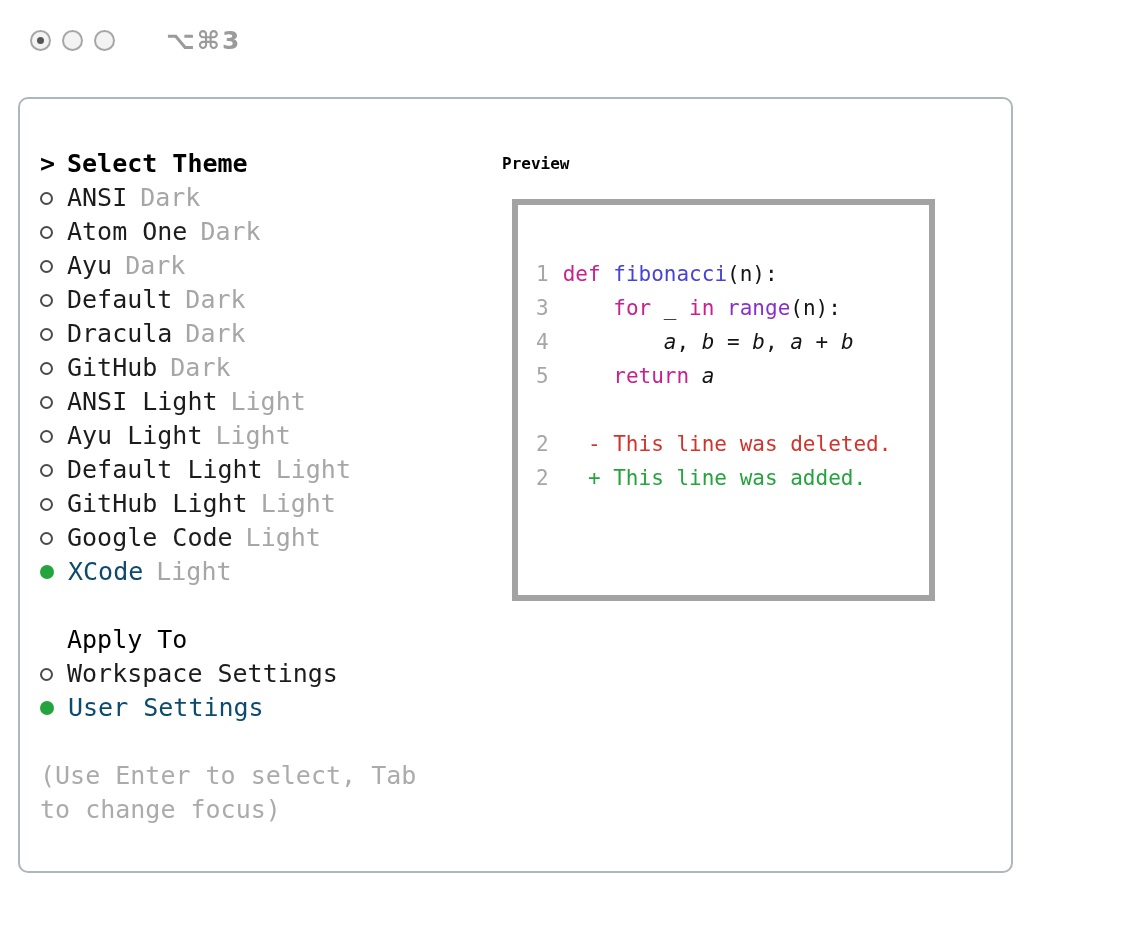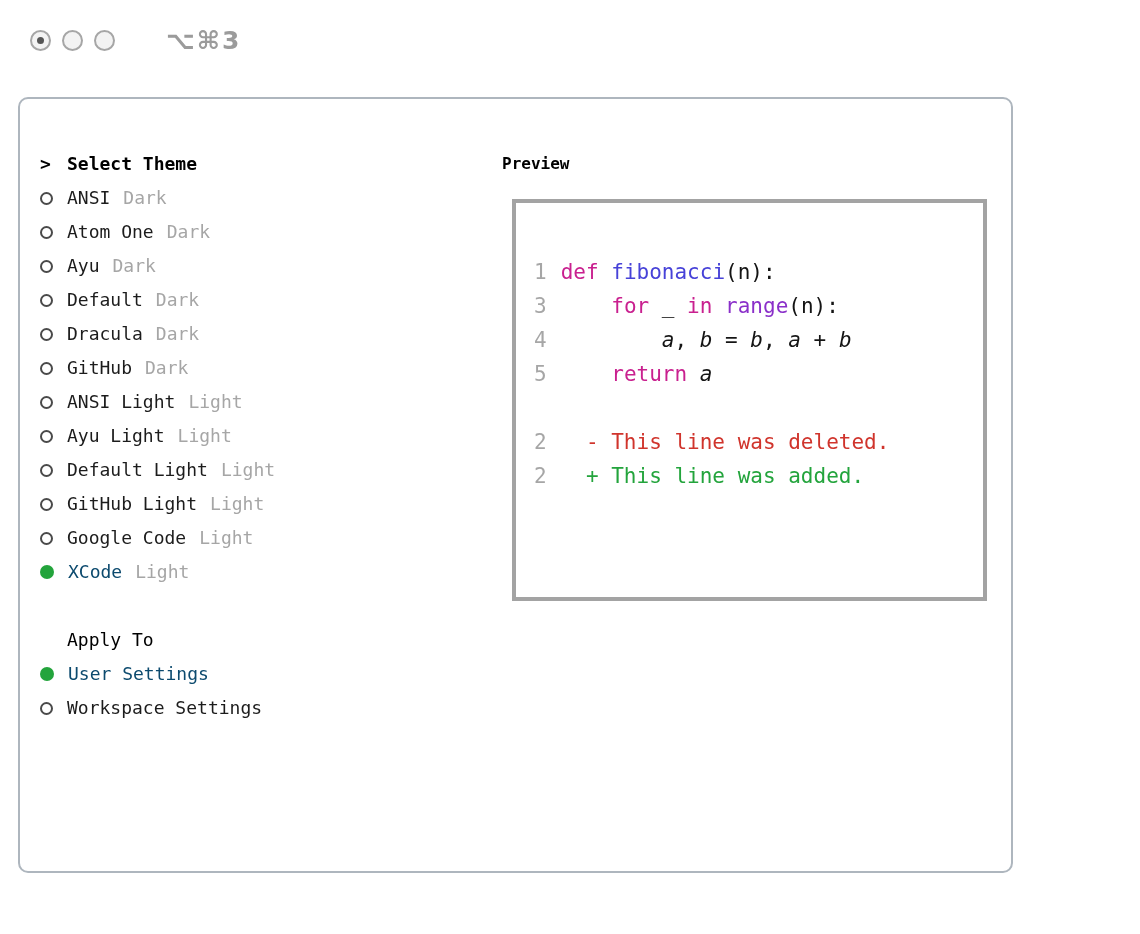--- a/index.html
+++ b/index.html
@@ -11,41 +11,41 @@
   .tl { width: 21px; height: 21px; border: 2px solid #a6a6a6; border-radius: 50%;
         background: #f3f3f3; margin-right: 11px; display: inline-flex; align-items: center; justify-content: center; }
   .tl-dot { width: 7px; height: 7px; border-radius: 50%; background: #555; }
   .shortcut { margin-left: 40px; font-family: "DejaVu Sans", "Liberation Sans", sans-serif;
               font-weight: bold; font-size: 25px; color: #9b9b9b; letter-spacing: 2px; }
 
   
   .panel { position: absolute; left: 18px; top: 97px; width: 995px; height: 776px;
            border: 2px solid #aeb6be; border-radius: 10px; background: #fff;
            display: flex; padding: 48px 28px 0 20px; }
-  .left-col { width: 454px; flex-shrink: 0; font-size: 18px; line-height: 34px; }
+  .left-col { width: 454px; flex-shrink: 0; font-size: 25px; line-height: 34px; }
   .right-col { flex: 1; }
 
   .title-row { font-weight: bold; color: #000; }
   .title-row .prompt { display: inline-block; width: 27px; }
 
   .item { display: flex; align-items: center; cursor: default; }
   .radio { display: inline-block; width: 13px; height: 13px; border-radius: 50%;
            border: 2px solid #4a4a4a; margin-right: 14px; flex-shrink: 0; }
   .radio.sel { border: none; background: #23a43c; width: 14px; height: 14px; }
   .tname { color: #1c1c1c; white-space: pre; }
   .tname.green { color: #0c4a6e; }
   .variant { color: #a6a6a6; margin-left: 13px; }
 
   .apply-title { margin-top: 34px; margin-left: 27px; font-weight: normal; color: #000; }
   .hint { margin-top: 34px; max-width: 400px; color: #ababab; }
 
   
   .preview-title { font-size: 16px; line-height: 34px; font-weight: bold; color: #000; margin-left: 8px; }
-  .preview-box { margin-top: 18px; margin-left: 18px; width: 475px; height: 402px;
-                 border: 4px solid #a3a3a3; background: #fff; padding: 52px 0 0 18px; }
+  .preview-box { margin-top: 18px; margin-left: 18px; width: 423px; height: 402px;
+                 border: 6px solid #a3a3a3; background: #fff; padding: 52px 0 0 18px; }
   .code-line { font-size: 21px; line-height: 34px; white-space: pre; }
   .lnum { color: #a6a6a6; margin-right: 14px; }
   .tok-plain { color: #141414; }
   .tok-kw  { color: #c9208f; }
   .tok-fn  { color: #4742d8; }
   .tok-bi  { color: #8a2fc9; }
   .tok-num { color: #2138d2; }
   .tok-var { color: #141414; font-style: italic; }
   .tok-ctx { color: #a6a6a6; }
   .tok-del { color: #d0342c; }
@@ -130,29 +130,30 @@
           <span class="radio sel"></span>
           <span class="tname green">XCode</span>
           <span class="variant">Light</span>
         </div>
       </div>
 
     <div class="apply-title">Apply To</div>
 
     <div id="apply-list">
         <div class="item">
+          <span class="radio"></span>
+          <span class="tname">Workspace Settings</span>
+        </div>
+        <div class="item">
           <span class="radio sel"></span>
           <span class="tname green">User Settings</span>
         </div>
-        <div class="item">
-          <span class="radio"></span>
-          <span class="tname">Workspace Settings</span>
-        </div>
       </div>
 
+    <div class="hint">(Use Enter to select, Tab to change focus)</div>
   </div>
 
   <div class="right-col">
     <div class="preview-title">Preview</div>
     <div class="preview-box">
       <div id="code">
           <div class="code-line"><span class="lnum">1</span><span class="tok-kw">def </span><span class="tok-fn">fibonacci</span><span class="tok-plain">(n):</span></div>
           <div class="code-line"><span class="lnum">3</span><span class="tok-plain">    </span><span class="tok-kw">for</span><span class="tok-plain"> _ </span><span class="tok-kw">in</span><span class="tok-plain"> </span><span class="tok-bi">range</span><span class="tok-plain">(n):</span></div>
           <div class="code-line"><span class="lnum">4</span><span class="tok-plain">        </span><span class="tok-var">a</span><span class="tok-plain">, </span><span class="tok-var">b</span><span class="tok-plain"> = </span><span class="tok-var">b</span><span class="tok-plain">, </span><span class="tok-var">a</span><span class="tok-plain"> + </span><span class="tok-var">b</span></div>
           <div class="code-line"><span class="lnum">5</span><span class="tok-plain">    </span><span class="tok-kw">return</span><span class="tok-plain"> </span><span class="tok-var">a</span></div>

